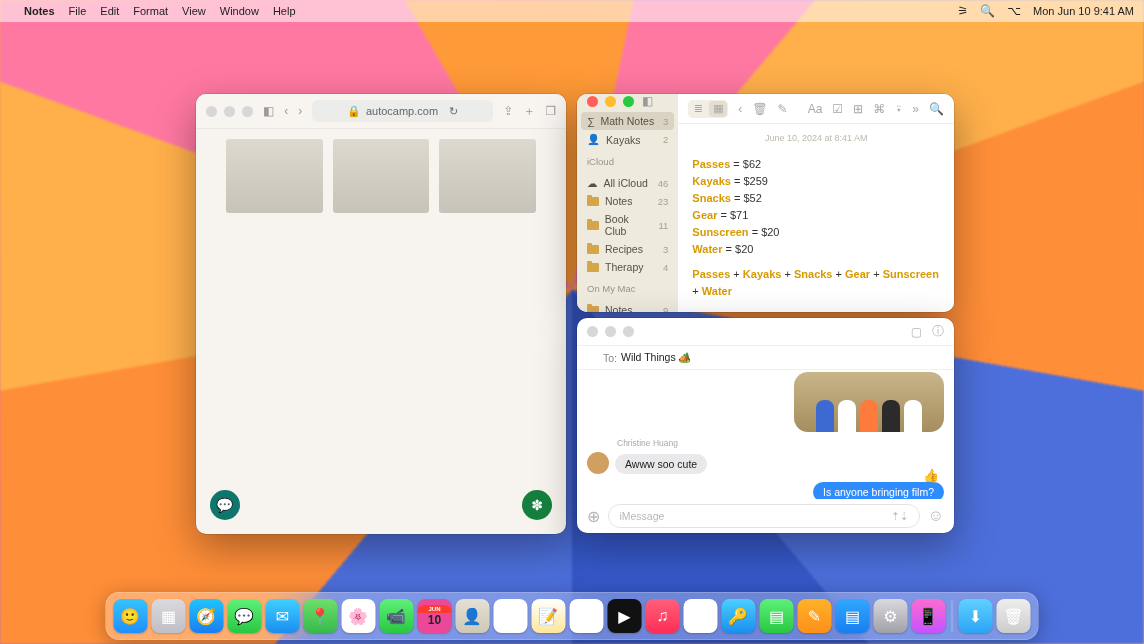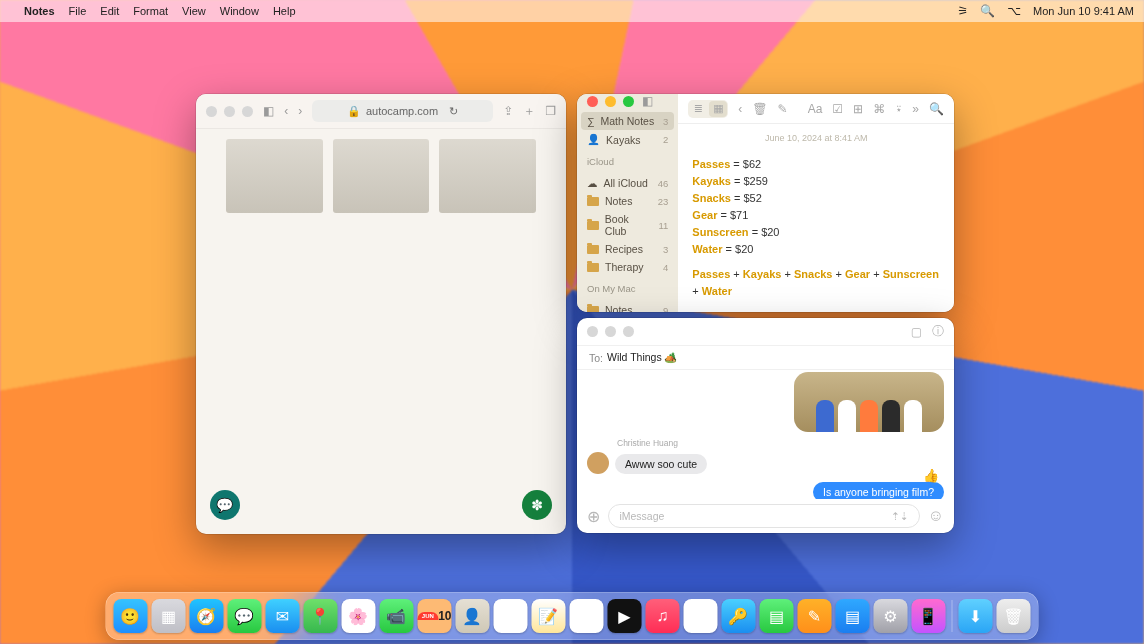--- a/index.html
+++ b/index.html
@@ -68,21 +68,21 @@
 .n-tb .seg span.on{background:#e3dece;}
 .n-tb .grow{flex:1;}
 .n-content{padding:8px 14px;font-size:11px;line-height:1.55;}
 .n-date{text-align:center;font-size:9px;color:#bdb8aa;margin-bottom:4px;}
 .n-title{font-weight:700;font-size:15px;color:#2b2b2b;}
 .ylw{color:#d89a00;font-weight:600;}
 .blkv{color:#333;text-align:right;}
 
 .msgs{left:577px;top:318px;width:377px;height:215px;background:#fff;display:flex;flex-direction:column;}
 .m-tb{height:28px;display:flex;align-items:center;padding:0 10px;gap:10px;color:#b6b6b6;font-size:12px;border-bottom:1px solid #f0f0f0;}
-.m-to{height:24px;display:flex;align-items:center;padding:0 12px;font-size:10.5px;color:#888;border-bottom:1px solid #f0f0f0;gap:4px;}
+.m-to{height:24px;display:flex;align-items:center;padding:0 26px;font-size:10.5px;color:#888;border-bottom:1px solid #f0f0f0;gap:4px;}
 .m-body{flex:1;overflow:hidden;position:relative;padding:6px 10px 0;}
 .m-photo{position:absolute;right:10px;top:2px;width:150px;height:60px;border-radius:14px;overflow:hidden;background:linear-gradient(#c8b58a,#a58e5e);display:flex;align-items:flex-end;justify-content:center;}
 .m-photo .p{width:18px;height:32px;border-radius:8px 8px 0 0;margin:0 2px;}
 .bubble{display:inline-block;border-radius:14px;padding:4px 10px;font-size:10.5px;}
 .bub-in{background:#e9e9eb;color:#222;}
 .bub-out{background:#2f8cff;color:#fff;}
 .m-row{display:flex;align-items:flex-end;gap:6px;margin-top:4px;}
 .m-row.right{justify-content:flex-end;}
 .sender{font-size:8.5px;color:#aaa;margin-left:30px;}
 .avatar{width:22px;height:22px;border-radius:50%;background:#d0a060;}
@@ -293,21 +293,21 @@
 
 <div class="dock" id="dock">
     <div class="dicon" style="background: linear-gradient(rgb(53, 195, 255), rgb(30, 143, 255));">🙂</div>
     <div class="dicon" style="background: linear-gradient(rgb(217, 217, 222), rgb(191, 191, 198));">▦</div>
     <div class="dicon" style="background: linear-gradient(rgb(32, 196, 255), rgb(26, 126, 240));">🧭</div>
     <div class="dicon" style="background: linear-gradient(rgb(94, 240, 122), rgb(40, 200, 64));">💬</div>
     <div class="dicon" style="background: linear-gradient(rgb(63, 208, 255), rgb(26, 142, 240));">✉︎</div>
     <div class="dicon" style="background: linear-gradient(rgb(110, 224, 106), rgb(55, 184, 78));">📍</div>
     <div class="dicon" style="background: rgb(255, 255, 255);">🌸</div>
     <div class="dicon" style="background: linear-gradient(rgb(94, 240, 122), rgb(40, 200, 64));">📹</div>
-    <div class="dicon" style="background: #fdba74; color: rgb(238, 51, 51); font-size: 12px; font-weight: 700; flex-direction: row;">
+    <div class="dicon" style="background: #ec4899; color: rgb(238, 51, 51); font-size: 12px; font-weight: 700; flex-direction: column;">
       <div style="font-size:6px;background:#ff3b30;color:#fff;width:100%;text-align:center;border-radius:7px 7px 0 0;line-height:8px">JUN</div>
       <div style="color:#222">10</div>
     </div>
     <div class="dicon" style="background: linear-gradient(rgb(229, 224, 212), rgb(207, 200, 182));">👤</div>
     <div class="dicon" style="background: rgb(255, 255, 255);">☰</div>
     <div class="dicon" style="background: linear-gradient(rgb(255, 255, 255), rgb(255, 230, 154));">📝</div>
     <div class="dicon" style="background: rgb(255, 255, 255);">✎</div>
     <div class="dicon" style="background: rgb(17, 17, 17);">▶︎</div>
     <div class="dicon" style="background: linear-gradient(rgb(255, 95, 122), rgb(255, 45, 85));">♫</div>
     <div class="dicon" style="background: rgb(255, 255, 255);">N</div>

